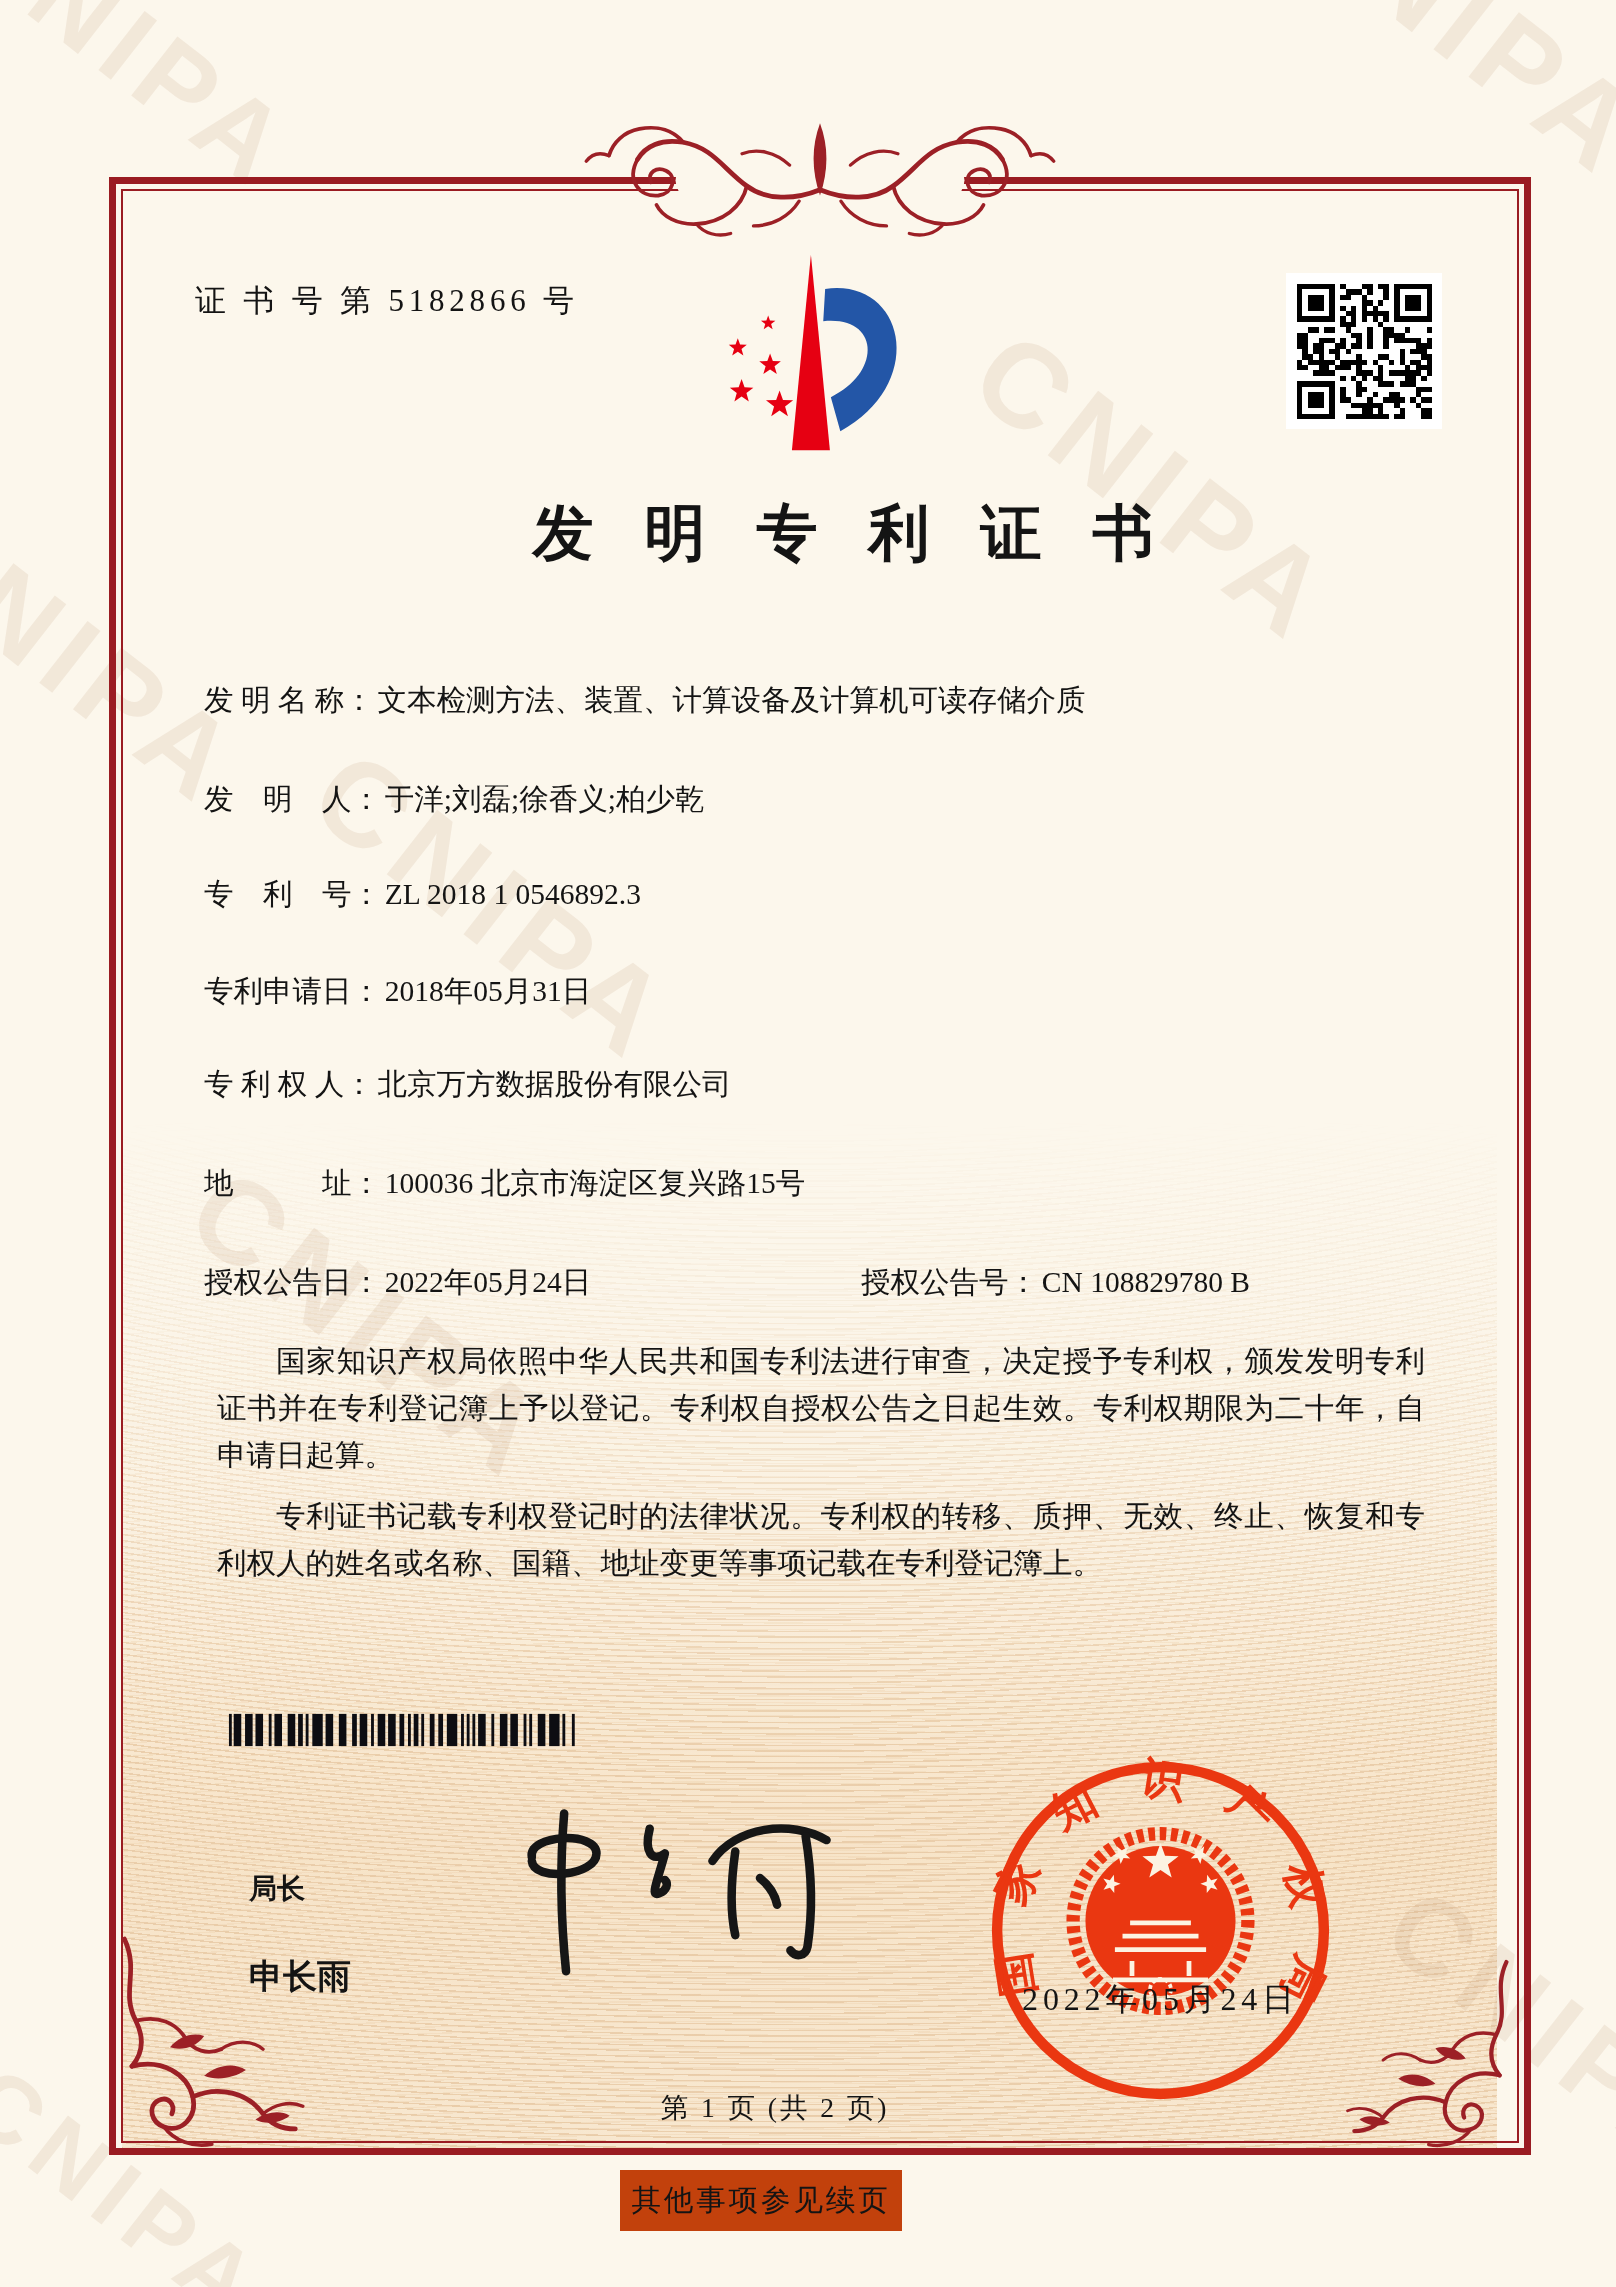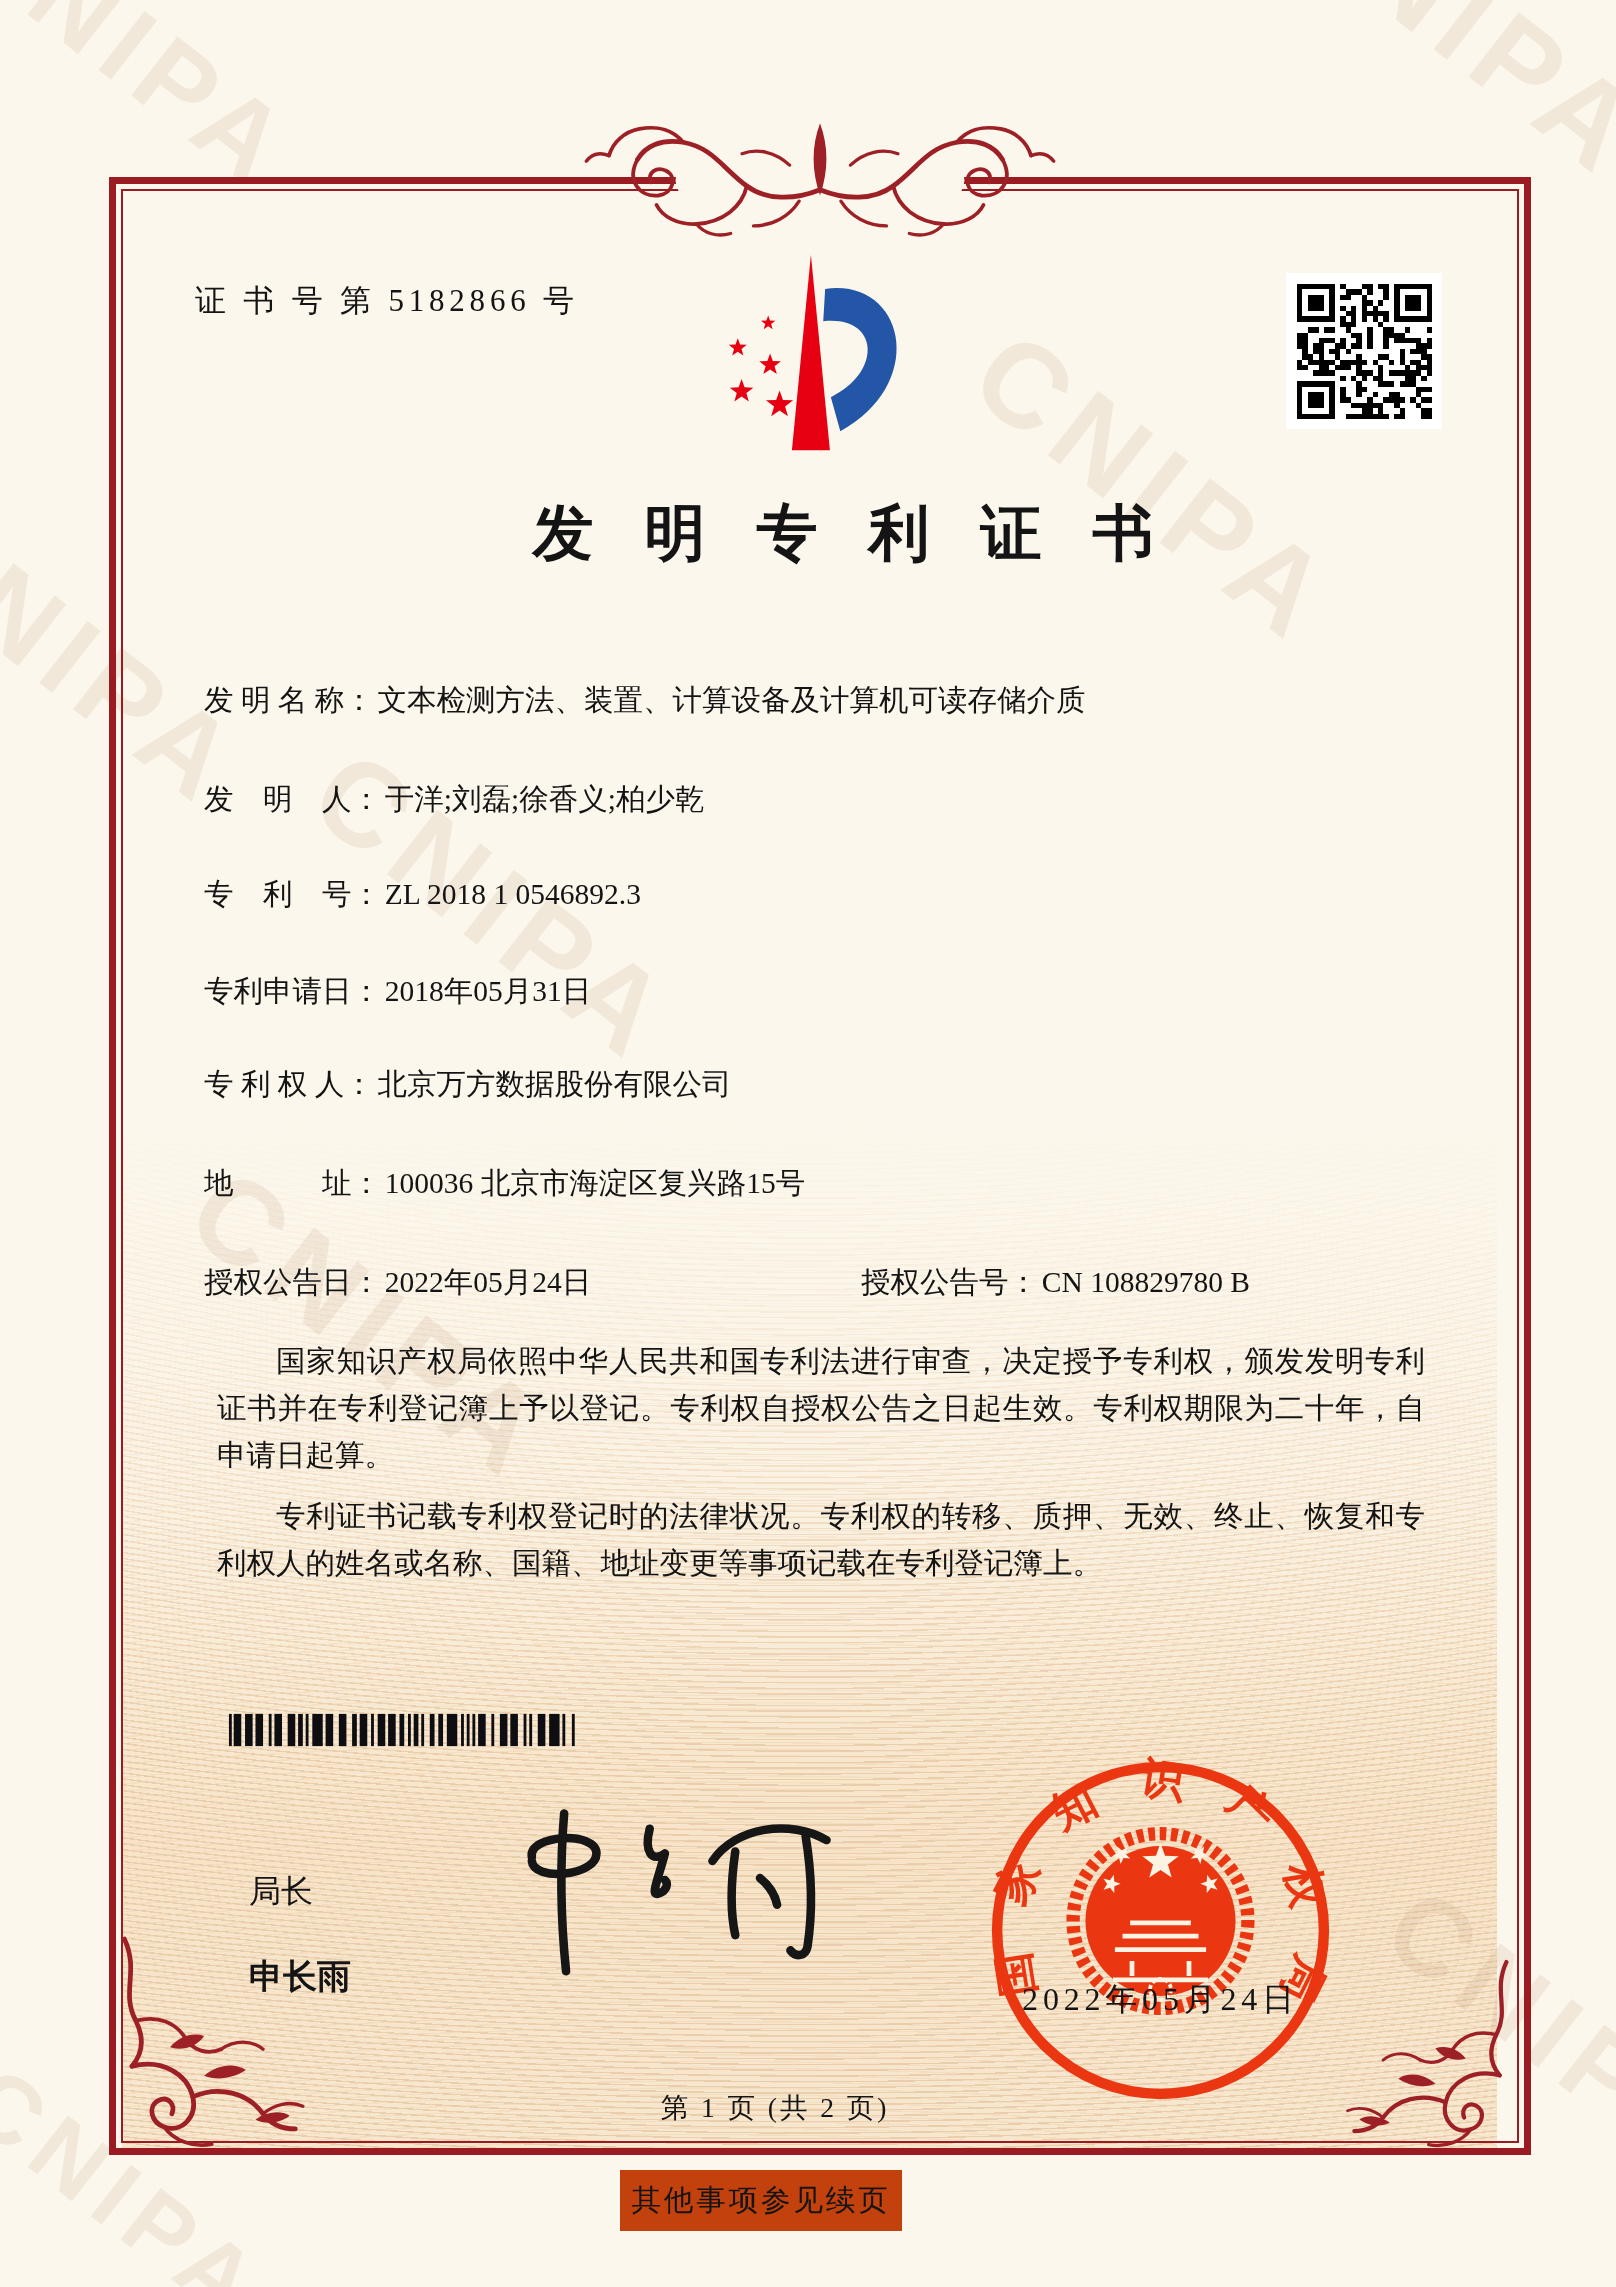--- a/index.html
+++ b/index.html
@@ -44,21 +44,21 @@
   .r1{top:681px}.r2{top:780px}.r3{top:875px}.r4{top:972px}.r5{top:1065px}.r6{top:1164px}.r7{top:1263px}
   .r7b{left:861px;top:1263px}
 
   
   .paras{position:absolute;left:203px;top:1324px;width:1236px;font-size:29.5px;line-height:47px;
          text-align:justify;z-index:4;}
   .paras p{margin:14px;text-indent:2em;}
 
   
   #barcode{position:absolute;left:228px;top:1712px;z-index:4;}
-  .sig-title{position:absolute;left:249px;top:1870px;font-size:32px;font-weight:400;z-index:4;}
+  .sig-title{position:absolute;left:249px;top:1870px;font-size:28px;font-weight:700;z-index:4;}
   .sig-name{position:absolute;left:249px;top:1954px;font-size:34px;font-weight:700;z-index:4;}
   .sig-hand{position:absolute;left:490px;top:1802px;width:366px;height:195px;z-index:4;}
 
   .seal{position:absolute;left:980px;top:1750px;width:361px;height:361px;z-index:5;}
   .seal svg{width:100%;height:100%;display:block;}
   .seal-date{position:absolute;left:980px;top:1978px;width:361px;text-align:center;font-size:32px;
              letter-spacing:4.8px;color:#151515;z-index:6;}
 
   .page-num{position:absolute;left:109px;top:2089px;width:1332px;text-align:center;font-size:27.6px;
             letter-spacing:2.9px;z-index:4;}

